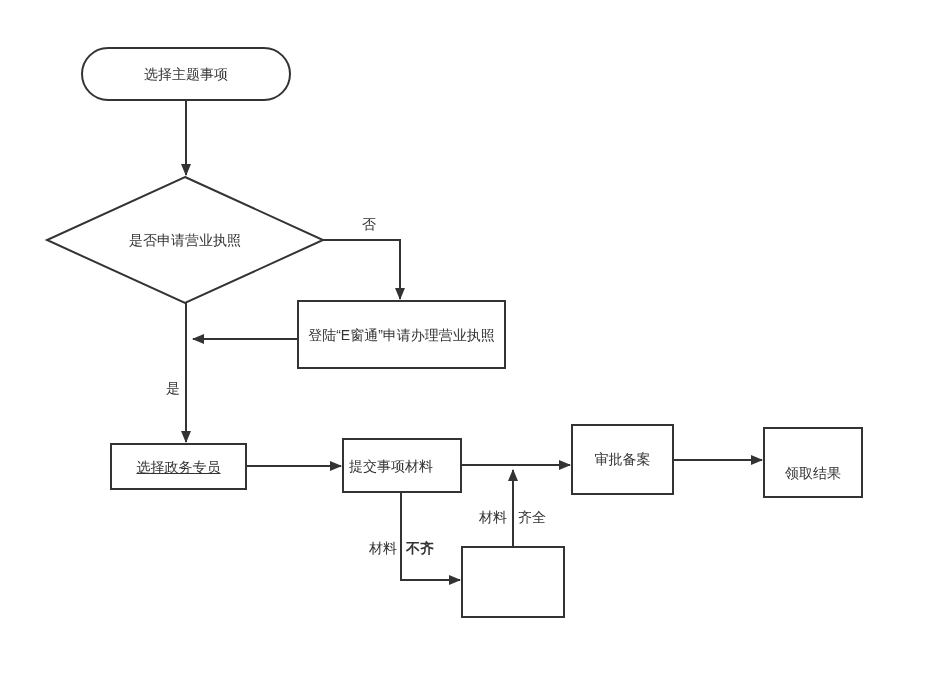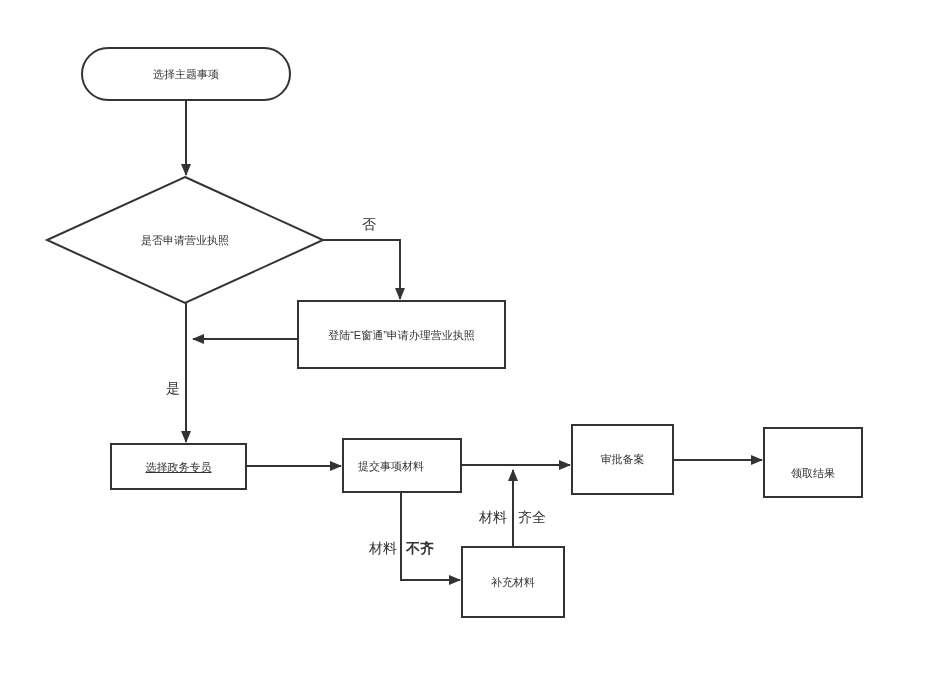--- a/index.html
+++ b/index.html
@@ -32,21 +32,21 @@
     fill: none;
     stroke: #333333;
     stroke-width: 2;
   }
   .node-label {
     position: absolute;
     display: flex;
     align-items: center;
     justify-content: center;
     text-align: center;
-    font-size: 11px;
+    font-size: 14px;
     line-height: 20px;
     color: #333333;
     pointer-events: none;
   }
   .edge-label {
     position: absolute;
     font-size: 14px;
     line-height: 16px;
     color: #333333;
     white-space: nowrap;
@@ -95,21 +95,20 @@
   <div class="node-label" style="left:47px; top:177px; width:276px; height:126px;">是否申请营业执照</div>
 
   <div class="node-label" style="left:111px; top:444px; width:135px; height:45px;text-decoration:underline;">选择政务专员</div>
 
   <div class="node-label" style="left:343px; top:439px; width:96px; height:53px;">提交事项材料</div>
 
   <div class="node-label" style="left:572px; top:425px; width:101px; height:69px;font-family:Liberation Mono, monospace;">审批备案</div>
 
   <div class="node-label" style="left:764px; top:428px; width:98px; height:89px;">领取结果</div>
 
-  <div class="node-label" style="left:462px; top:547px; width:102px; height:70px;">补充材料</div>
 
   <div class="edge-label align-center" style="left:356px; top:216px; width:26px;">否</div>
 
   <div class="edge-label align-right" style="left:152px; top:380px; width:28px;">是</div>
 
   <div class="edge-label align-right" style="left:365px; top:540px; width:32px;">材料</div>
   <div class="edge-label" style="left:406px; top:540px;font-weight:bold;">不齐</div>
 
   <div class="edge-label align-right" style="left:475px; top:509px; width:32px;">材料</div>
   <div class="edge-label" style="left:518px; top:509px;">齐全</div>

